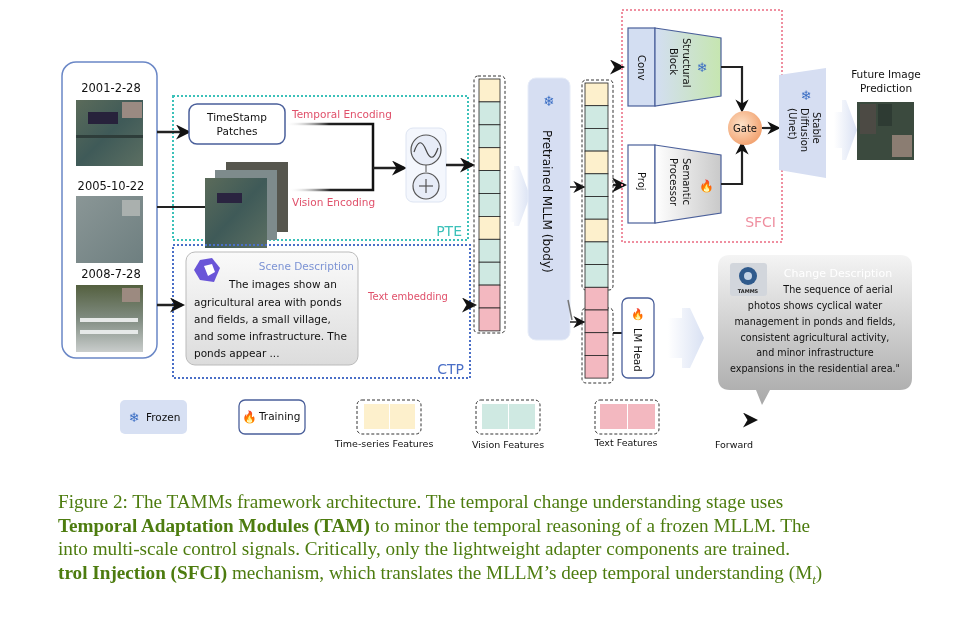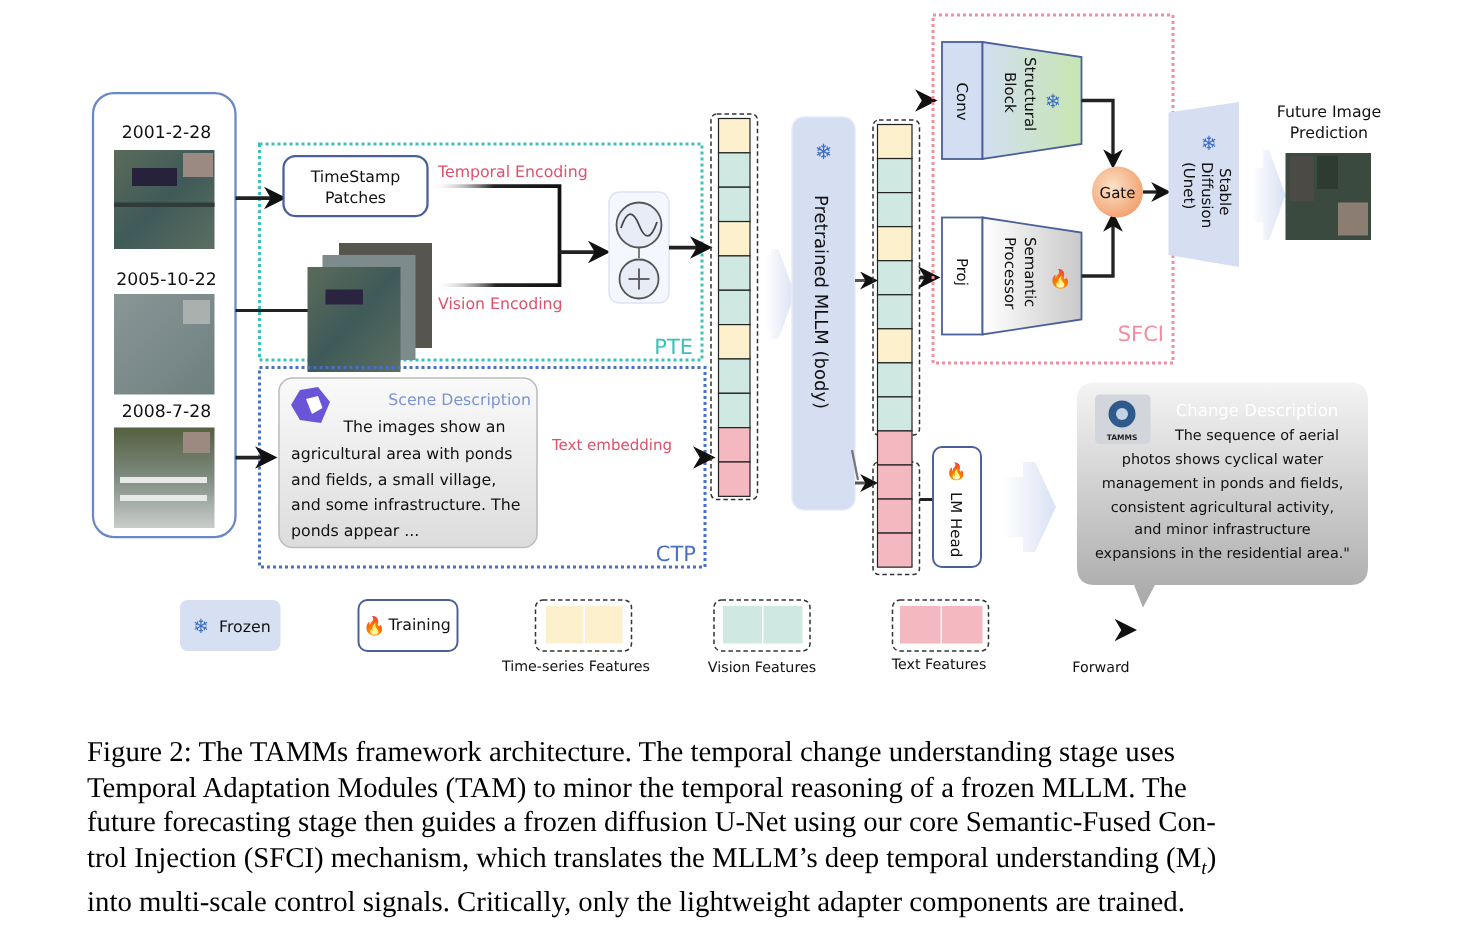--- a/index.html
+++ b/index.html
@@ -1,20 +1,20 @@
 <!DOCTYPE html>
 <html><head>
 <meta charset="utf-8">
 <style>
   html, body { margin:0; padding:0; background:#ffffff; }
   body { width:980px; height:624px; position:relative; overflow:hidden; font-family:"DejaVu Sans", sans-serif; }
   svg text { font-family:"DejaVu Sans", sans-serif; }
   #diagram { position:absolute; left:0; top:0; width:980px; height:470px; }
-  .caption { position:absolute; left:58px; top:490px; width:868px; font-family:"Liberation Serif", serif; font-size:19.2px; line-height:23.6px; color:#000000; text-align:justify; }
-  .caption b { font-weight:normal; }
+  .caption { position:absolute; left:58px; top:490px; width:868px; font-family:"Liberation Serif", serif; font-size:19.2px; line-height:23.6px; color:#4d7c0f; text-align:justify; }
+  .caption b { font-weight:bold; }
   .caption p { margin:0; }
 </style>
 </head>
 <body>
 
 <svg id="diagram" viewBox="0 0 980 470" xmlns="http://www.w3.org/2000/svg">
   <defs>
     <linearGradient id="gradArrow" x1="0" x2="1" y1="0" y2="0">
       <stop offset="0" stop-color="#ffffff" stop-opacity="0"></stop>
       <stop offset="0.5" stop-color="#222"></stop>
@@ -297,16 +297,15 @@
     <g>
       <line x1="710" y1="420" x2="755" y2="420" stroke="url(#gradArrow)" stroke-width="2.5" marker-end="url(#ah)"></line>
       <text x="734" y="448" font-size="9.5" text-anchor="middle" fill="#111">Forward</text>
     </g>
   </g>
 </svg>
 
 <div class="caption">
   <p>Figure 2:  The TAMMs framework architecture.  The temporal change understanding stage uses</p>
   <p><b>Temporal Adaptation Modules (TAM)</b><span> to minor the temporal reasoning of a frozen MLLM. The</span></p>
-  <p><span>future forecasting stage then guides a frozen diffusion U-Net using our core </span><b>Semantic-Fused Con-</b></p>
+  <p>into multi-scale control signals. Critically, only the lightweight adapter components are trained.</p>
   <p><b>trol Injection (SFCI)</b><span> mechanism, which translates the MLLM’s deep temporal understanding (M</span><sub style="font-style:italic;font-size:13px;">t</sub><span>)</span></p>
-  <p>into multi-scale control signals. Critically, only the lightweight adapter components are trained.</p>
 </div>
 
 </body></html>

